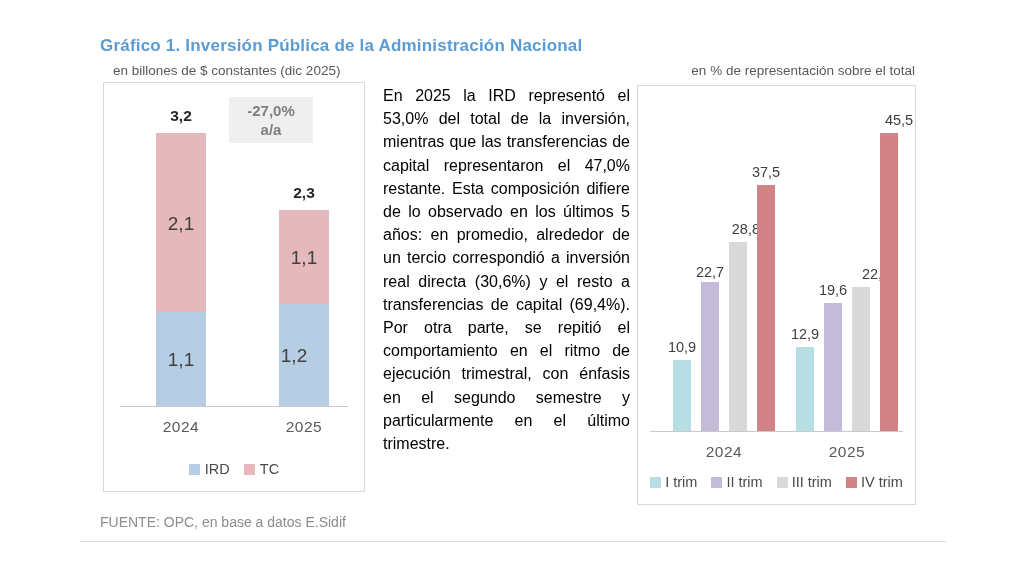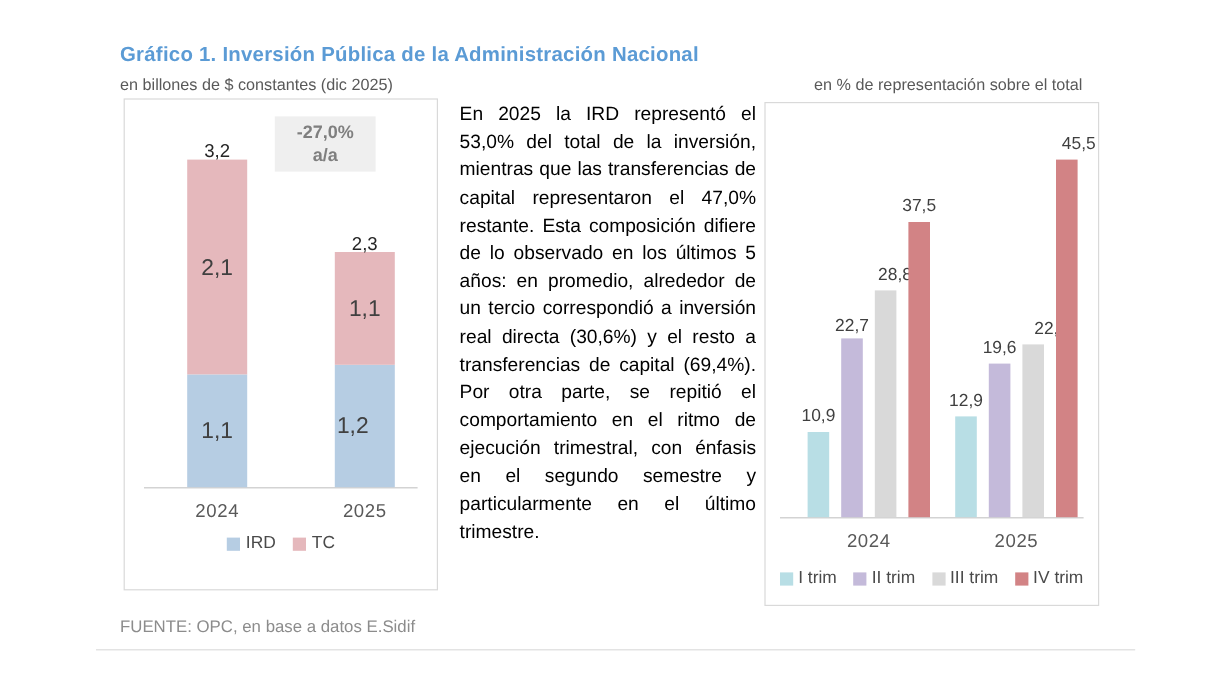--- a/index.html
+++ b/index.html
@@ -1,45 +1,45 @@
 <!DOCTYPE html>
 <html><head>
 <meta charset="utf-8">
 <style>
   * { margin:0; padding:0; box-sizing:border-box; }
   html,body { background:#ffffff; }
   body { font-family:"Liberation Sans", sans-serif; }
   #canvas { position:relative; width:1024px; height:576px; background:#fff; overflow:hidden; }
 
   .page-title { position:absolute; left:100px; top:36px; font-size:17px; font-weight:bold; color:#5B9BD5; letter-spacing:.2px; }
-  .subtitle { position:absolute; top:63px; font-size:13.5px; color:#595959; }
+  .subtitle { position:absolute; top:63px; font-size:13.5px; color:#595959;margin-left:13px; }
   .subtitle-left { left:100px; }
   .subtitle-right { left:640px; width:262px; text-align:right; }
 
   .panel { position:absolute; border:1px solid #D9D9D9; background:#fff; }
   #left-panel { left:103px; top:82px; width:262px; height:410px; }
   #right-panel { left:637px; top:85px; width:279px; height:420px; }
 
   .plot { position:absolute; left:0; top:0; right:0; bottom:0; }
   .axis-line { position:absolute; height:1px; background:#C9C9C9; }
   #left-axis { left:16px; right:16px; top:323px; }
   #right-axis { left:12px; right:12px; top:345px; }
 
   .bar { position:absolute; }
   .seg-label { position:absolute; text-align:center; font-size:19px; color:#404040; }
-  .total-label { position:absolute; text-align:center; font-size:15.5px; font-weight:normal; color:#262626;margin-top:11px; }
+  .total-label { position:absolute; text-align:center; font-size:15.5px; font-weight:bold; color:#262626; }
   .val-label { position:absolute; text-align:center; font-size:14.5px; color:#3F3F3F; }
   .cat-label { position:absolute; text-align:center; font-size:15.5px; color:#595959; letter-spacing:.5px; }
 
   .anno-box { position:absolute; left:125px; top:14px; width:84px; height:46px; background:#EFEFEF;
               display:flex; flex-direction:column; align-items:center; justify-content:center;
               font-size:15px; font-weight:bold; color:#7F7F7F; line-height:19px; }
 
   .legend { position:absolute; left:0; right:0; display:flex; justify-content:center; gap:14px; }
-  #left-legend { top:362px; }
+  #left-legend { top:378px; }
   #right-legend { top:388px; }
   .legend-item { display:flex; align-items:center; gap:5px; font-size:14.5px; color:#4A4A4A; }
   .legend-swatch { width:11px; height:11px; display:inline-block; }
 
   .body-text { position:absolute; left:383px; top:84px; width:247px; font-size:16px; line-height:23.2px;
                color:#000000; text-align:justify; }
 
   .source-text { position:absolute; left:100px; top:514px; font-size:14px; color:#8C8C8C; }
   .footer-rule { position:absolute; left:80px; top:541px; width:866px; height:1px; background:#DDDDDD; }
 </style>

